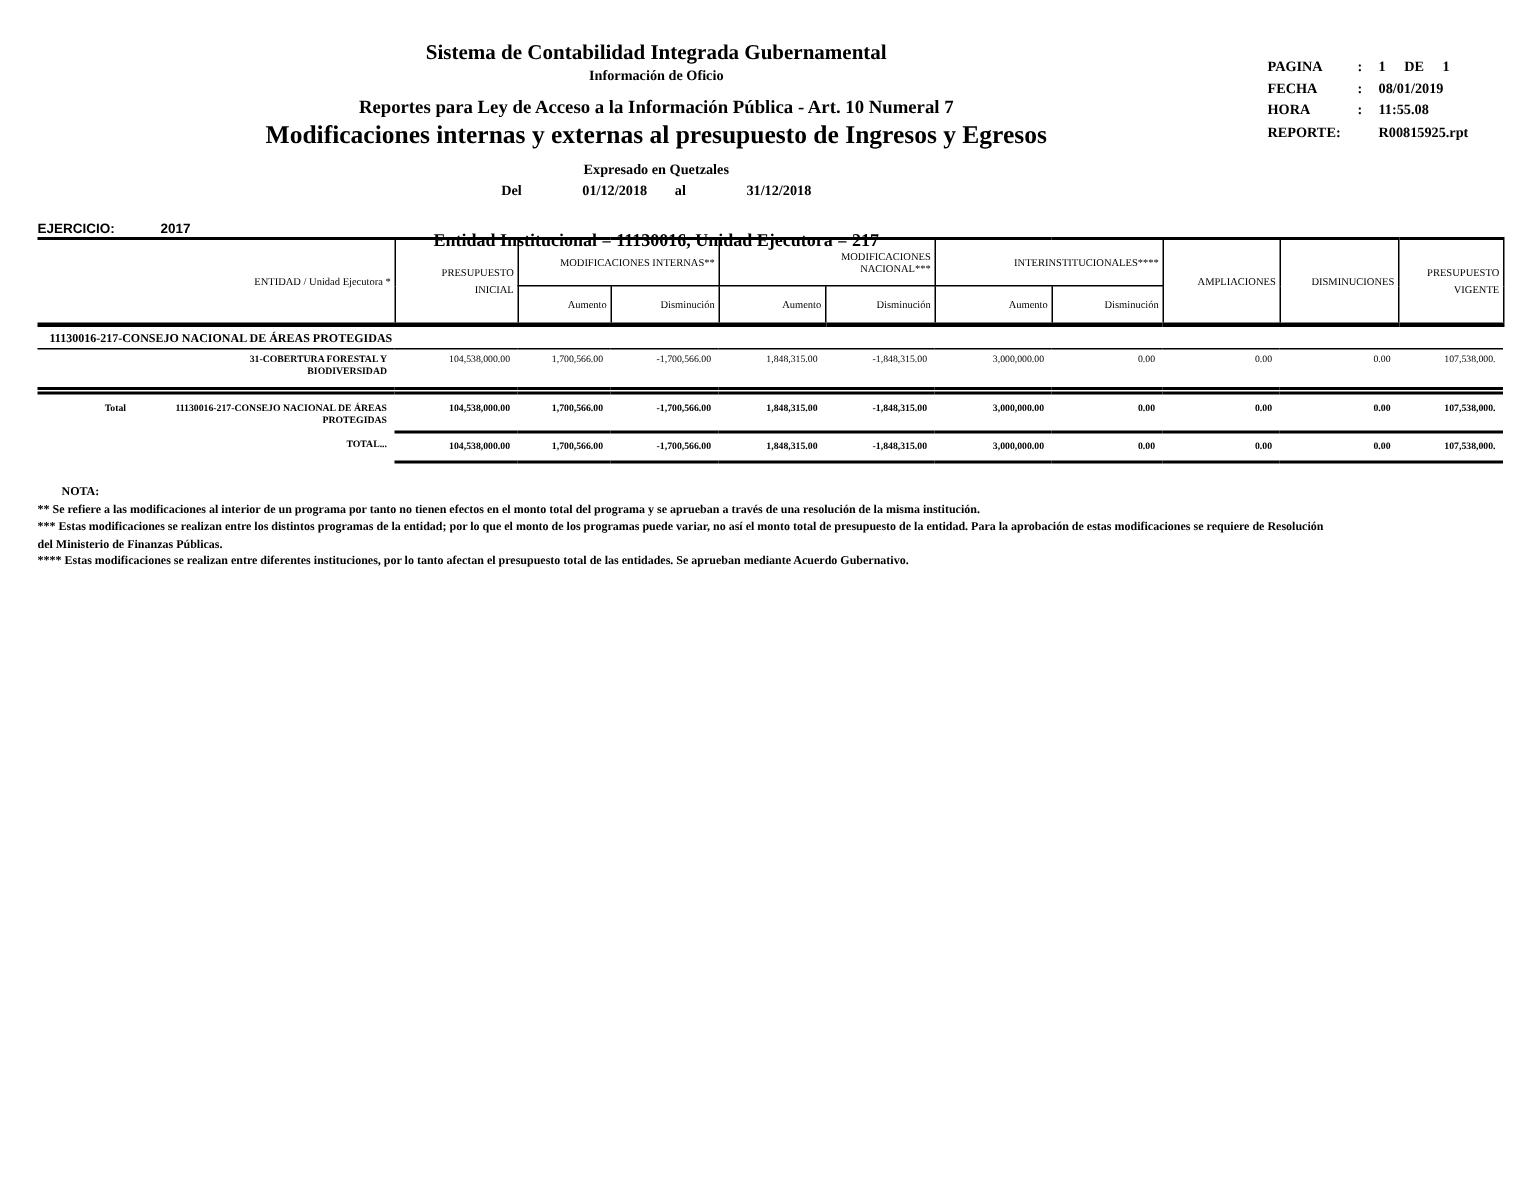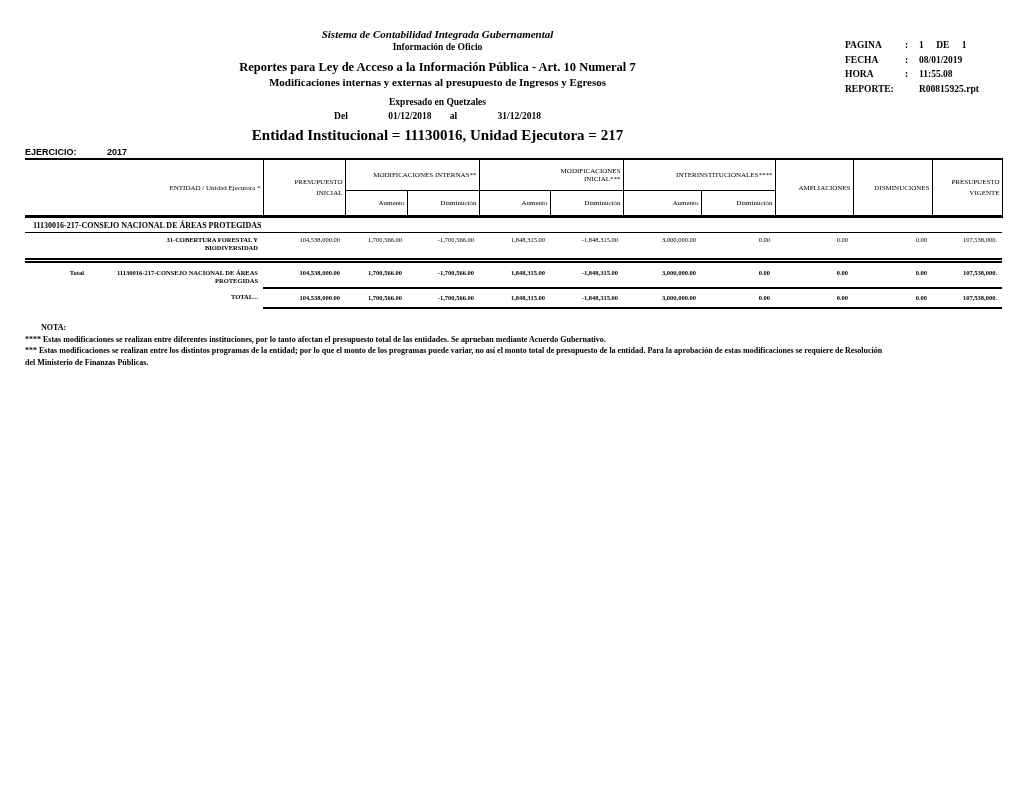--- a/index.html
+++ b/index.html
@@ -2,29 +2,29 @@
 <html><head>
 <meta charset="utf-8">
 <style>
   html,body{margin:0;padding:0;}
   body{
     width:1024px;height:791px;background:#ffffff;color:#000;
     font-family:"Liberation Serif", serif;position:relative;overflow:hidden;
   }
   
   .header-block{position:absolute;top:28px;left:0;width:875px;text-align:center;font-weight:bold;}
-  .title{font-size:11px;font-style:italic;}
+  .title{font-size:14px;}
   .subtitle{font-size:9.5px;margin-top:2px;}
   .report1{font-size:12.5px;margin-top:8px;}
-  .report2{font-size:11px;margin-top:1px;}
+  .report2{font-size:17px;margin-top:1px;}
   .expressed{font-size:9.5px;margin-top:9px;}
   .dates{font-size:9.5px;margin-top:4px;}
   .dates .gap-s{margin-left:10px;padding-left:28px;}
   .dates .gap-m{margin-left:16px;}
-  .entity-filter{font-size:15px;margin-top:6px;}
+  .entity-filter{font-size:12px;margin-top:20px;}
   
   .meta-block{position:absolute;top:38px;left:845px;font-weight:bold;font-size:9.5px;line-height:14.5px;}
   .meta-row{display:grid;grid-template-columns:60px 14px auto;white-space:nowrap;}
   .meta-row .m-label{overflow:visible;}
   .meta-row .m-de{margin:0 10px;}
   
   .ejercicio{position:absolute;top:147px;left:25px;font-family:"Liberation Sans", sans-serif;font-weight:bold;font-size:9px;}
   .ejercicio .ej-value{margin-left:28px;}
   
   table.report{position:absolute;top:158px;left:25px;width:977px;border-collapse:collapse;table-layout:fixed;}
@@ -119,21 +119,21 @@
       <col style="width:74px">
     <col style="width:78px">
       <col style="width:79px">
       <col style="width:70px">
   </colgroup>
   <thead>
     <tr class="h-row1">
       <th class="entity-h bt2 bb3 br1" rowspan="2">ENTIDAD  / Unidad Ejecutora *</th>
       <th class="bt2 bb3 br1" rowspan="2"><span class="wrap-60">PRESUPUESTO INICIAL</span></th>
       <th class="bt2 bb1 br1" colspan="2">MODIFICACIONES INTERNAS**</th>
-      <th class="bt2 bb1 br1" colspan="2"><span class="wrap-80">MODIFICACIONES INICIAL***</span></th>
+      <th class="bt2 bb1 br1" colspan="2"><span class="wrap-80">MODIFICACIONES NACIONAL***</span></th>
       <th class="bt2 bb1 br1" colspan="2">INTERINSTITUCIONALES****</th>
       <th class="bt2 bb3 br1" rowspan="2">AMPLIACIONES</th>
       <th class="bt2 bb3 br1" rowspan="2">DISMINUCIONES</th>
       <th class="bt2 bb3 br1" rowspan="2"><span class="wrap-60">PRESUPUESTO VIGENTE</span></th>
     </tr>
     <tr class="h-row2">
       <th class="bb3 br1">Aumento</th>
       <th class="bb3 br1">Disminución</th>
       <th class="bb3 br1">Aumento</th>
       <th class="bb3 br1">Disminución</th>
@@ -184,15 +184,16 @@
       <td class="num">0.00</td>
       <td class="num">0.00</td>
       <td class="num">0.00</td>
       <td class="num">107,538,000.</td>
     </tr>
   </tbody>
 </table>
 
 <div class="notes">
   <div class="note-title">NOTA:</div>
+  <div>** Se refiere a las modificaciones al interior de un programa por tanto no tienen efectos en el monto total del programa y se aprueban a través de una resolución de la misma institución.</div>
+  <div>*** Estas modificaciones se realizan entre los distintos programas de la entidad; por lo que el monto de los programas puede variar, no así el monto total de presupuesto de la entidad. Para la aprobación de estas modificaciones se requiere de Resolución del Ministerio de Finanzas Públicas.</div>
   <div>**** Estas modificaciones se realizan entre diferentes instituciones, por lo tanto afectan el presupuesto total de las entidades. Se aprueban mediante Acuerdo Gubernativo.</div>
-  <div>*** Estas modificaciones se realizan entre los distintos programas de la entidad; por lo que el monto de los programas puede variar, no así el monto total de presupuesto de la entidad. Para la aprobación de estas modificaciones se requiere de Resolución del Ministerio de Finanzas Públicas.</div>
 </div>
 
 </body></html>

